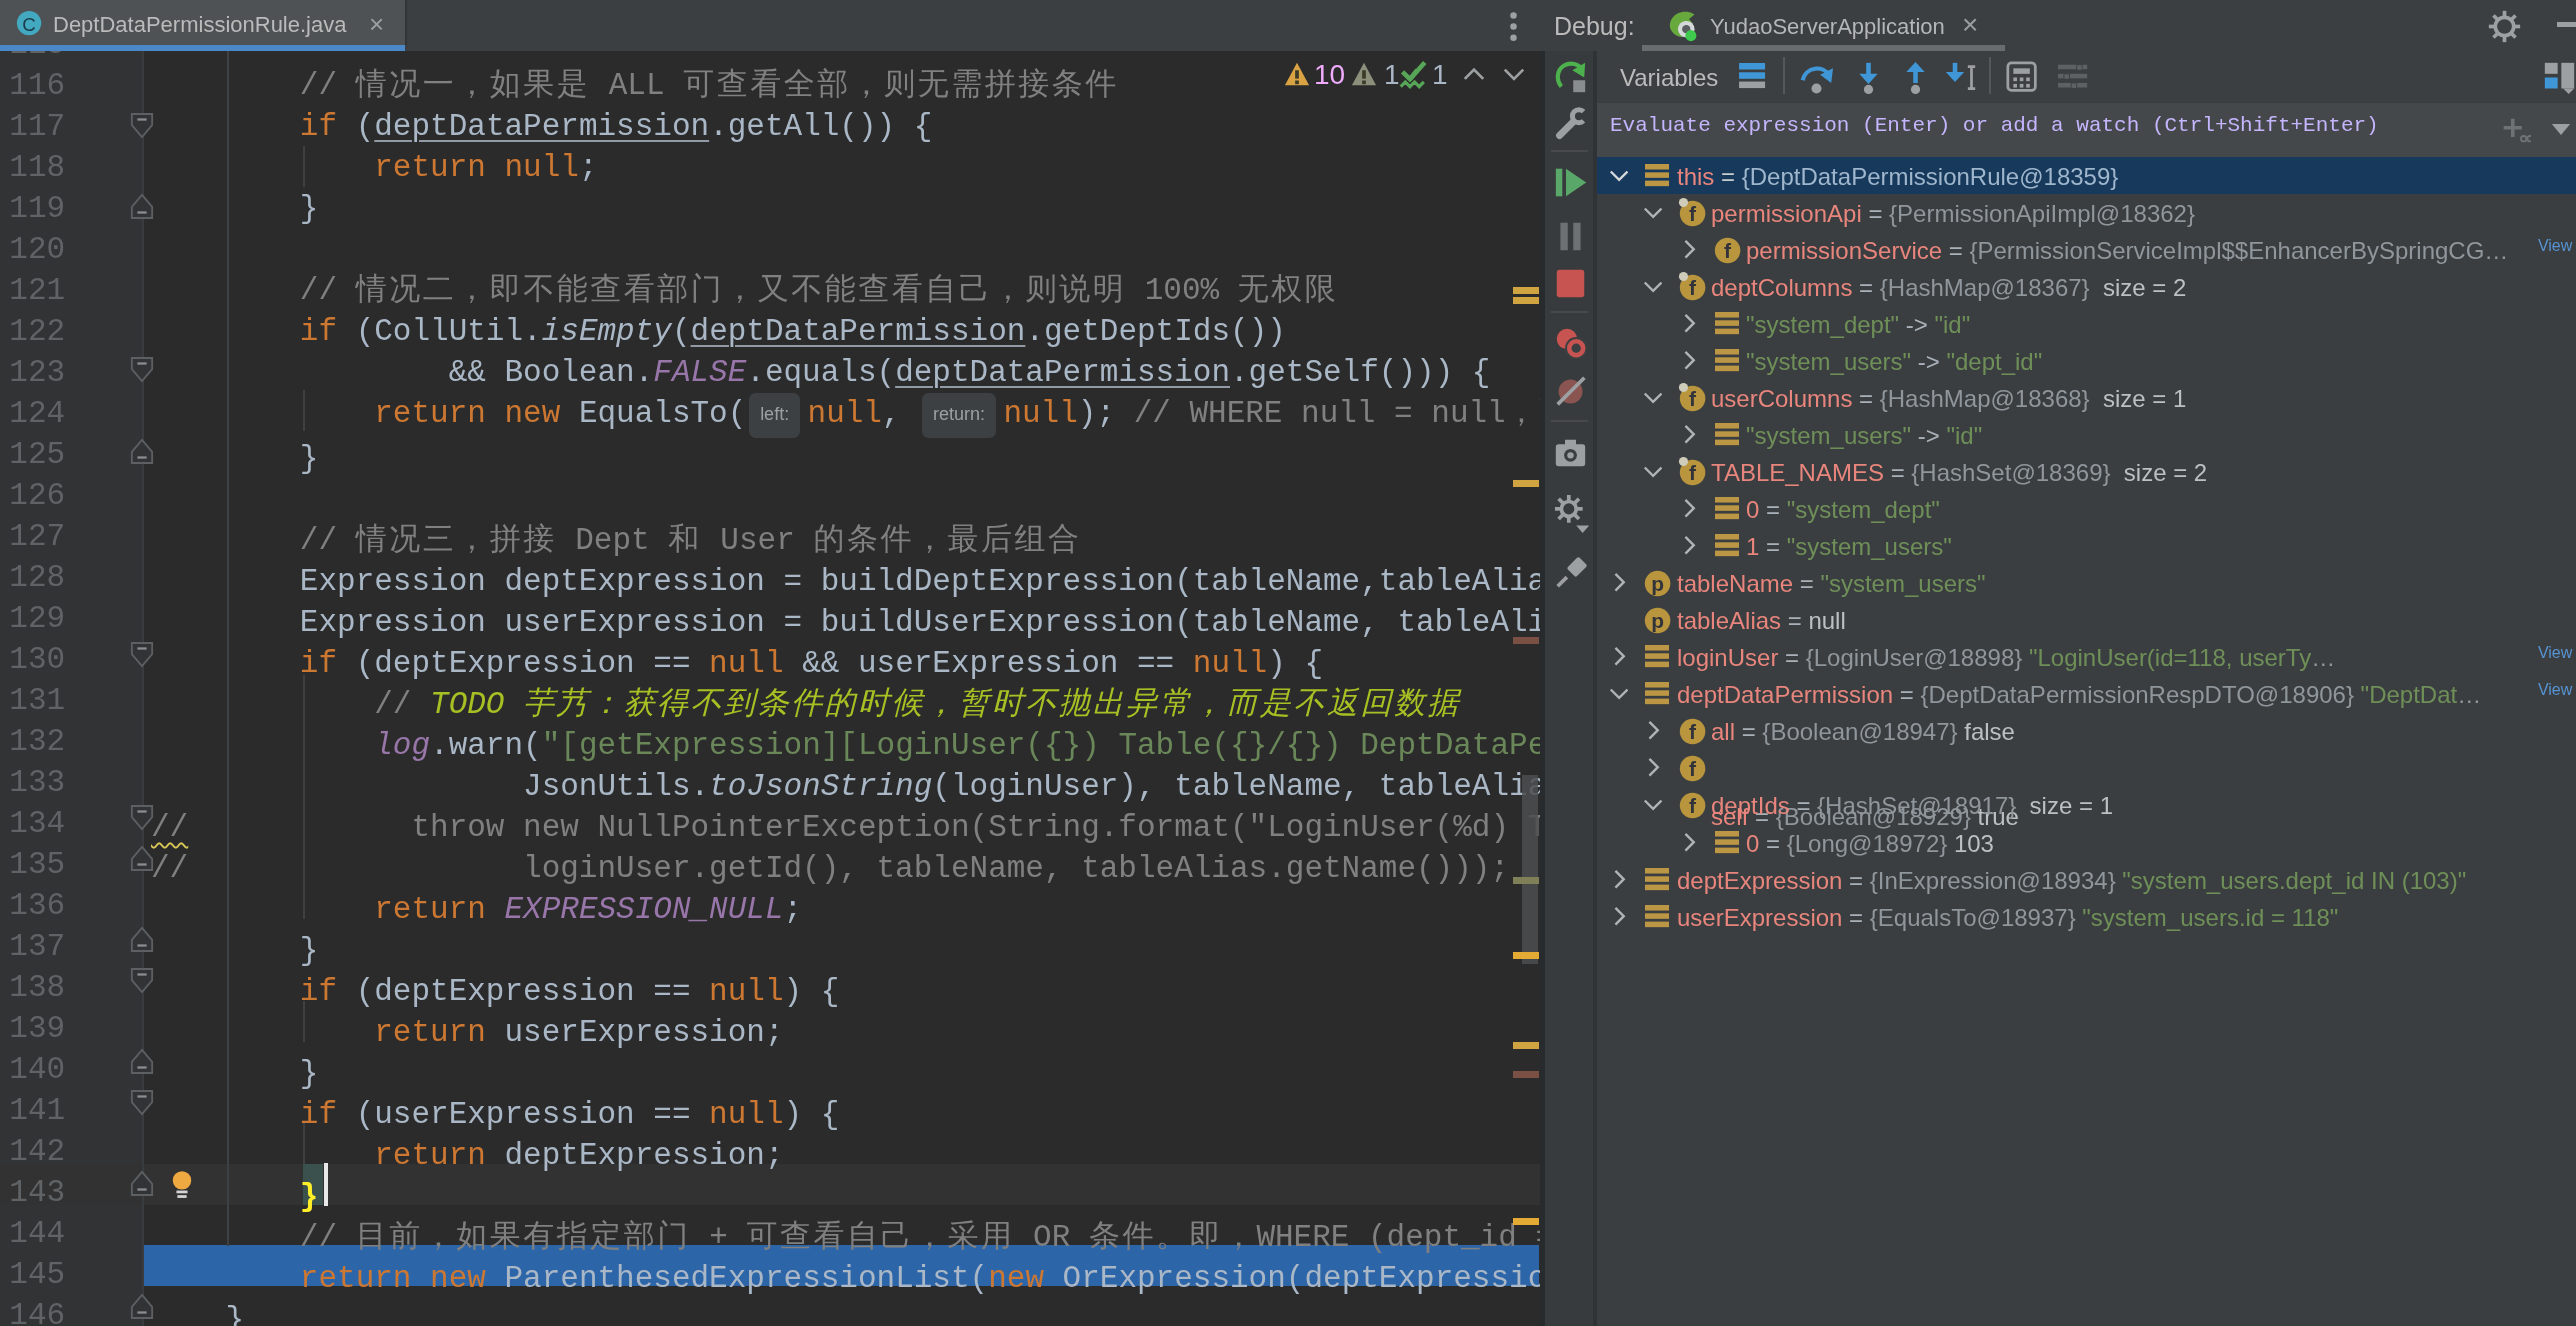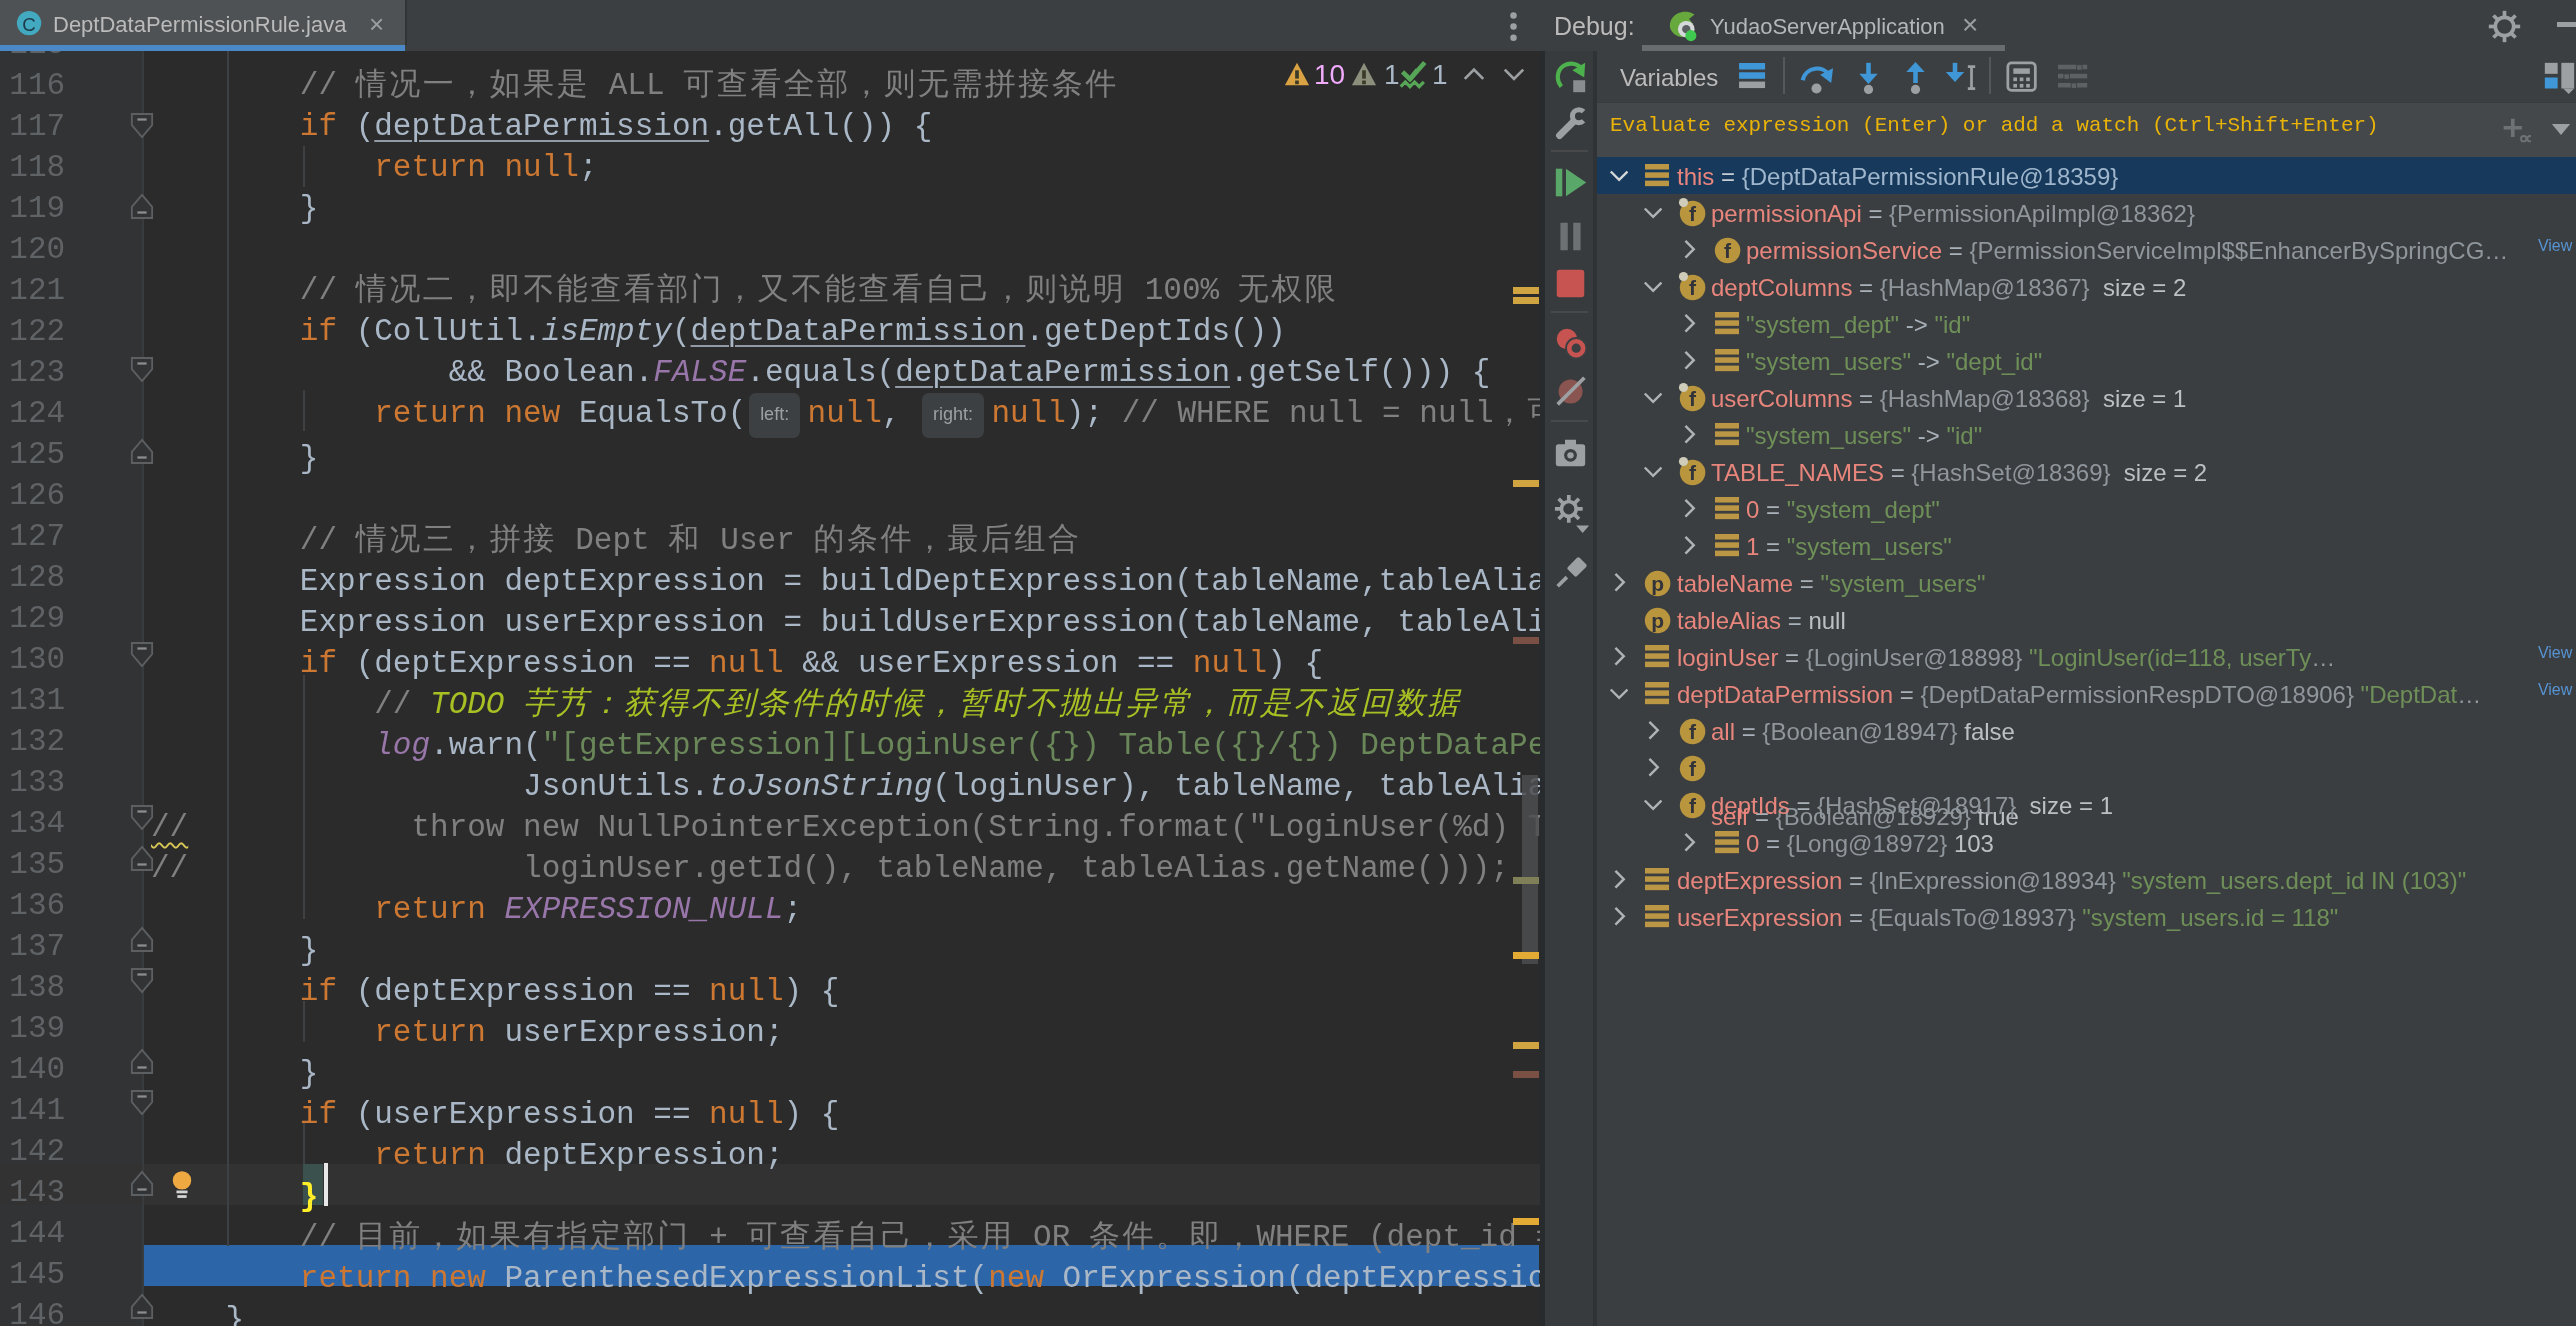--- a/index.html
+++ b/index.html
@@ -41,21 +41,21 @@
   #tabx { position:absolute; left:369px; top:9.3px; font-size:26px; color:#9b9ea0; }
 
   
   #divider { position:absolute; left:1540px; top:0; width:5.6px; height:1327px; background:#282b2d; }
   #strip { position:absolute; left:1545px; top:51px; width:48px; height:1276px; background:#383b3d; }
   #strip2 { position:absolute; left:1593px; top:51px; width:3.7px; height:1276px; background:#303335; }
   #panel { position:absolute; left:1597px; top:157px; width:979px; height:1170px; background:#3b3e40; }
   #phead { position:absolute; left:1540px; top:0; width:1036px; height:51px; background:#3c3f41; }
   #ptool { position:absolute; left:1597px; top:51px; width:979px; height:51px; background:#3c3f41; }
   #peval { position:absolute; left:1597px; top:102px; width:979px; height:56px; background:#45484a; border-top:1.9px solid #393c3e; border-bottom:1.9px solid #333638; }
-  #pevaltxt { position:absolute; left:13px; top:11px; font-family:"Liberation Mono",monospace; font-size:21px; color:#eab308; white-space:nowrap; }
+  #pevaltxt { position:absolute; left:13px; top:11px; font-family:"Liberation Mono",monospace; font-size:21px; color:#c4b5fd; white-space:nowrap; }
 
   
   .row { position:absolute; left:0; width:979px; height:37px; }
   .rowsel { background:#16395c; }
   .tx { position:absolute; top:5.6px; font-size:24px; white-space:nowrap; }
   .nm { color:#e8857c; }
   .eq { color:#a9b2ba; }
   .vl { color:#8f969c; }
   .vlsel { color:#9fb6cc; }
   .wh { color:#bcc0c3; }
@@ -115,21 +115,21 @@
 146</pre>
     <pre id="code"> 
         <span class="c">// <span class="j">情况一，如果是</span> ALL <span class="j">可查看全部，则无需拼接条件</span></span>
         <span class="k">if</span> (<span class="un">deptDataPermission</span>.getAll()) {
             <span class="k">return</span> <span class="k">null</span>;
         }
 
         <span class="c">// <span class="j">情况二，即不能查看部门，又不能查看自己，则说明</span> 100% <span class="j">无权限</span></span>
         <span class="k">if</span> (CollUtil.<span class="it">isEmpty</span>(<span class="un">deptDataPermission</span>.getDeptIds())
                 &amp;&amp; Boolean.<span class="fi">FALSE</span>.equals(<span class="un">deptDataPermission</span>.getSelf())) {
-            <span class="k">return</span> <span class="k">new</span> EqualsTo(<span class="cap">left:</span><span class="k">null</span>, <span class="cap">right:</span><span class="k">null</span>); <span class="c">// WHERE null = null<span class="j">，可以保证返回的数据为空</span></span>
+            <span class="k">return</span> <span class="k">new</span> EqualsTo(<span class="cap">left:</span><span class="k">null</span>, <span class="cap">return:</span><span class="k">null</span>); <span class="c">// WHERE null = null<span class="j">，可以保证返回的数据为空</span></span>
         }
 
         <span class="c">// <span class="j">情况三，拼接</span> Dept <span class="j">和</span> User <span class="j">的条件，最后组合</span></span>
         Expression deptExpression = buildDeptExpression(tableName,tableAlias, deptDataPermission.getDeptIds());
         Expression userExpression = buildUserExpression(tableName, tableAlias, deptDataPermission.getSelf());
         <span class="k">if</span> (deptExpression == <span class="k">null</span> &amp;&amp; userExpression == <span class="k">null</span>) {
             <span class="c">// </span><span class="td">TODO <span class="j">芋艿：获得不到条件的时候，暂时不抛出异常，而是不返回数据</span></span>
             <span class="fi">log</span>.warn(<span class="s">"[getExpression][LoginUser({}) Table({}/{}) DeptDataPermission({}) "</span>,
                     JsonUtils.<span class="it">toJsonString</span>(loginUser), tableName, tableAlias, JsonUtils.(deptDataPermission));
 <span class="c"><span class="sq">//</span>            throw new NullPointerException(String.format("LoginUser(%d) Table(%s/%s) ",</span>

